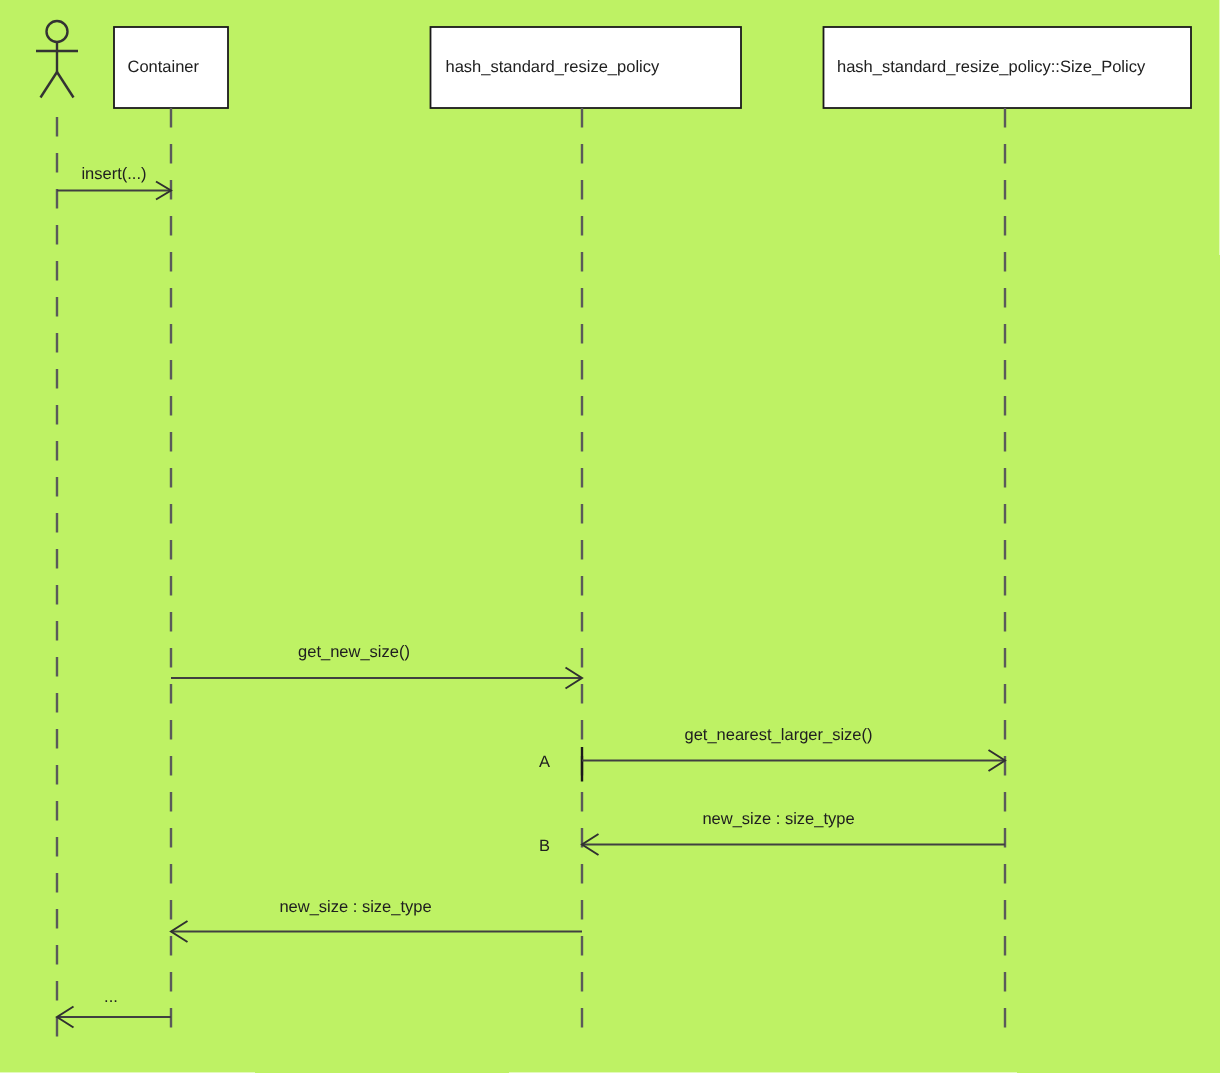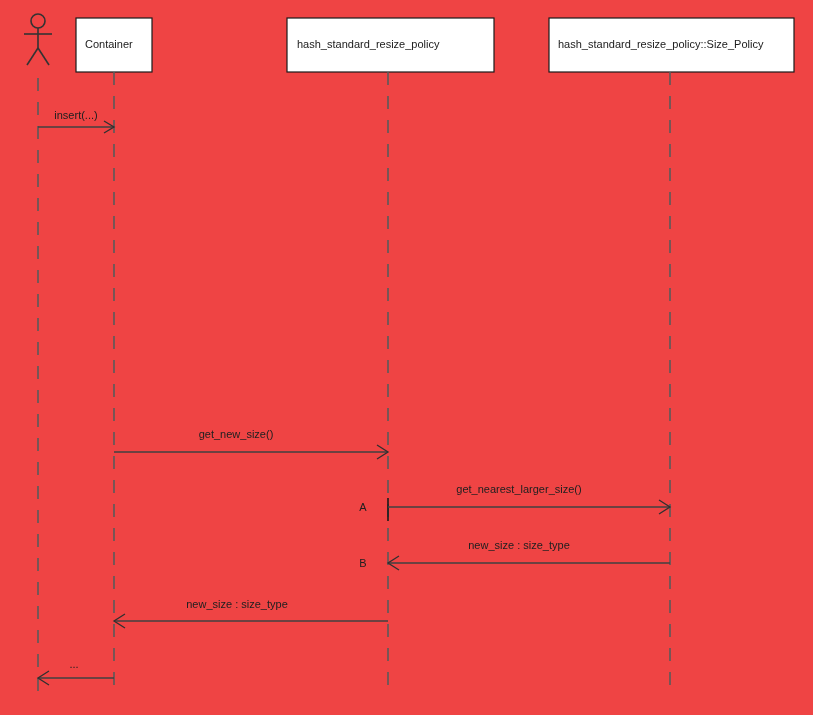--- a/index.html
+++ b/index.html
@@ -10,21 +10,21 @@
   body {
     width: 813px;
     height: 715px;
     font-family: "Liberation Sans", sans-serif;
     overflow: hidden;
   }
   #diagram-root {
     position: relative;
     width: 813px;
     height: 715px;
-    background: #ef4444;
+    background: #bef264;
   }
   svg.canvas {
     position: absolute;
     left: 0;
     top: 0;
     width: 813px;
     height: 715px;
   }
   .lifeline-box {
     fill: #ffffff;

